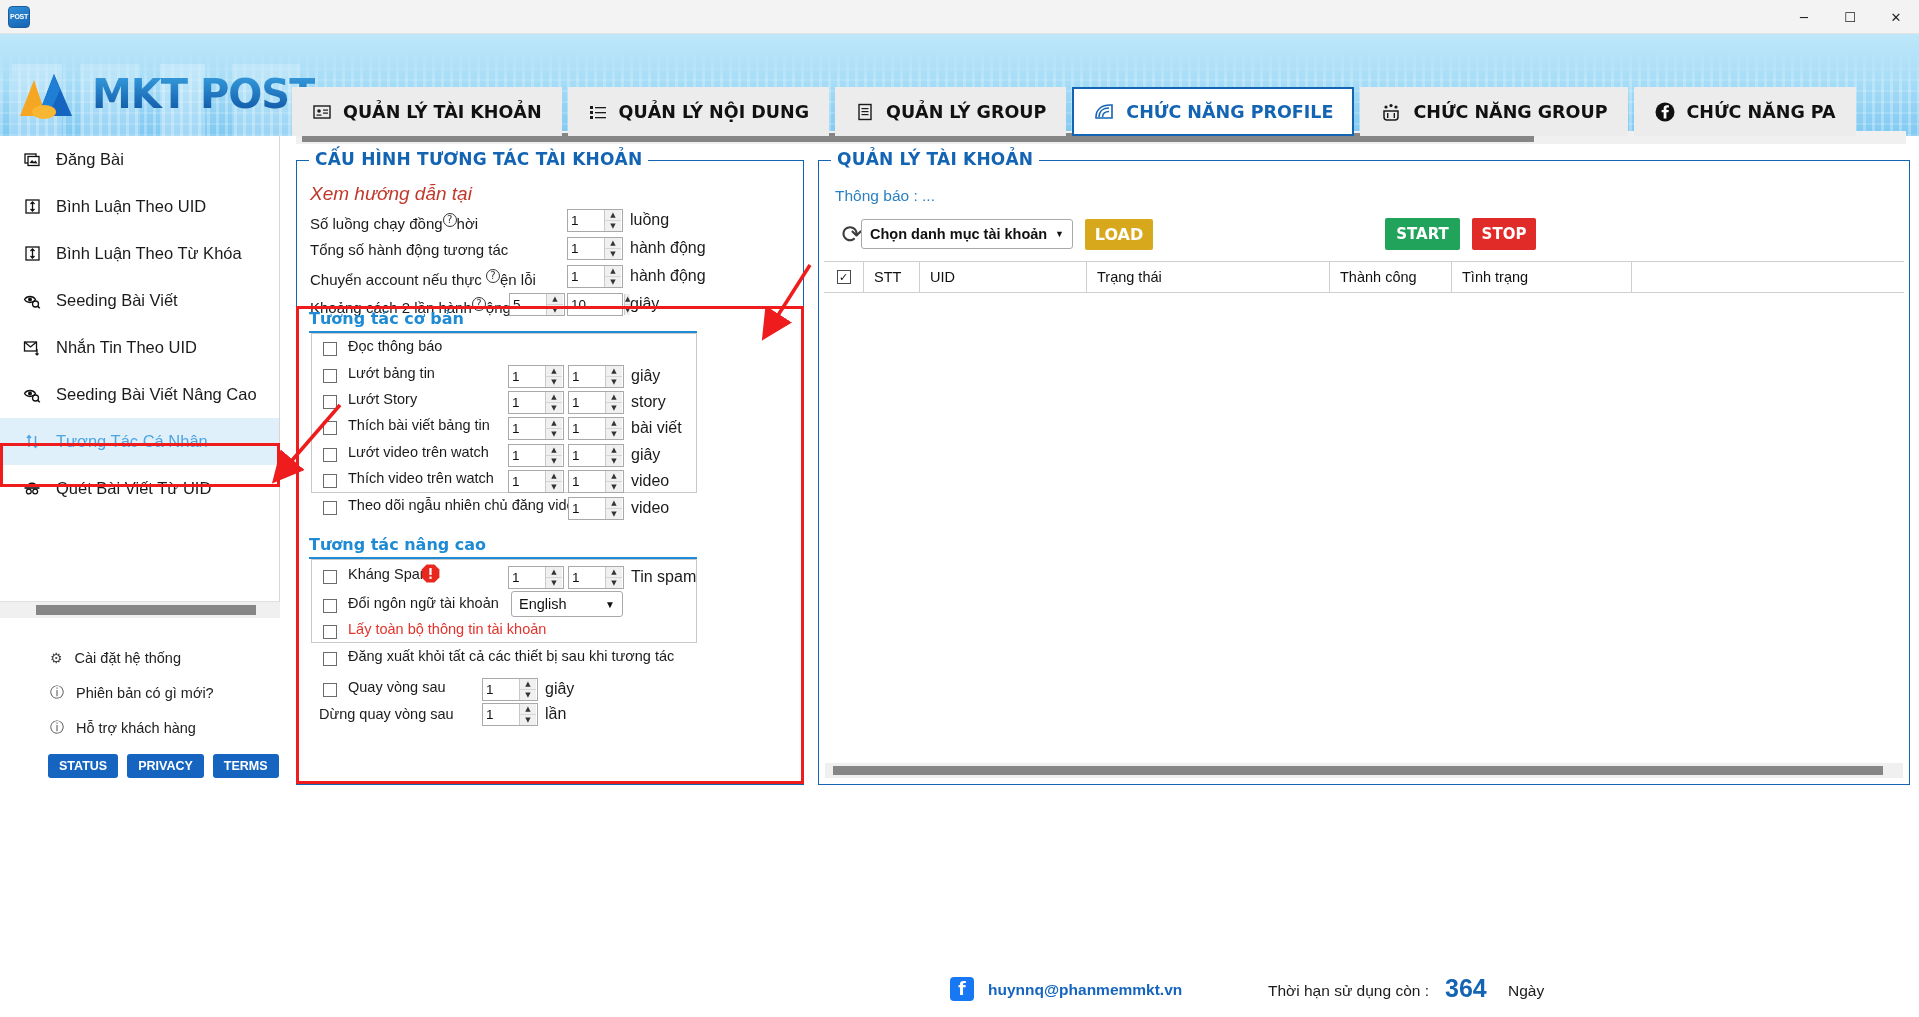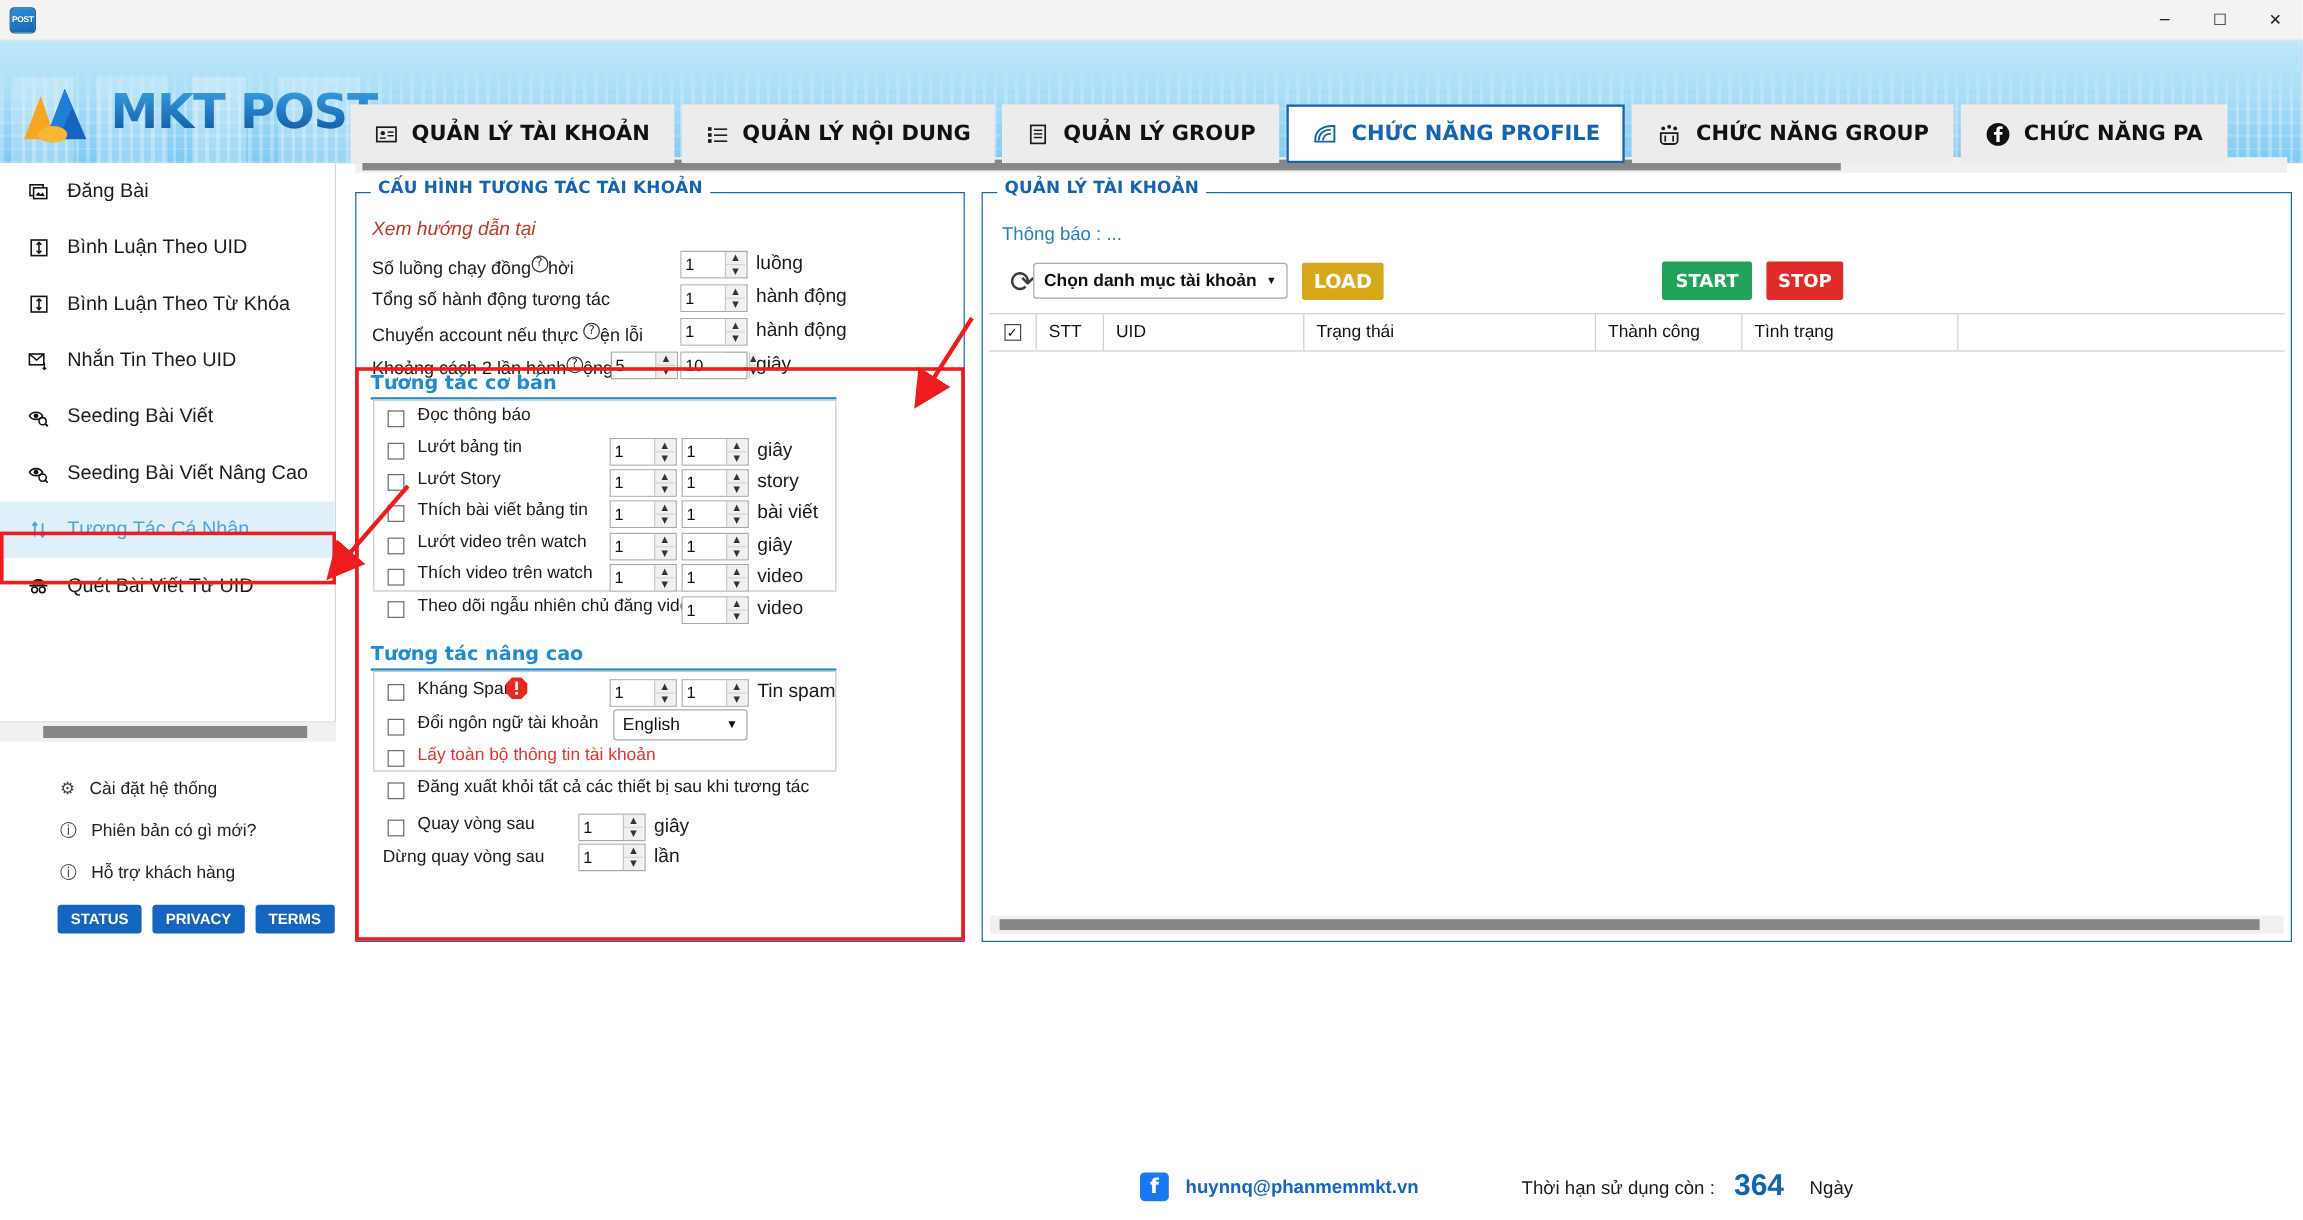--- a/index.html
+++ b/index.html
@@ -117,24 +117,24 @@
     padding:5px 11px; border-radius:3px;
   }
 
   
   .panel-left {
     position:absolute; left:296px; top:160px; width:508px; height:625px;
     border:1px solid #1464b4; background:#fff;
   }
   .gb-title {
     position:absolute; top:-12px; left:12px; background:#fff; padding:0 6px;
-    color:#1464b4; font-size:14px; font-weight:bold; letter-spacing:.2px;
+    color:#1464b4; font-size:17px; font-weight:bold; letter-spacing:.2px;
     font-family:"DejaVu Sans", sans-serif;
   }
-  .hint { position:absolute; left:13px; top:22px; color:#c0392b; font-style:italic; font-size:16px; }
+  .hint { position:absolute; left:13px; top:22px; color:#c0392b; font-style:italic; font-size:19px; }
 
   .cfg-row { position:absolute; left:13px; font-size:15px; color:#1b1b1b; white-space:nowrap; }
   .helpq {
     display:inline-block; width:14px; height:14px; border:1.3px solid #333; border-radius:50%;
     font-size:10px; line-height:12px; text-align:center; color:#333; vertical-align:super;
     font-family:"DejaVu Sans",sans-serif; background:#fff;
   }
 
   
   .spin { position:absolute; display:flex; height:23px; border:1px solid #a9a9a9; background:#fff; }
@@ -360,37 +360,37 @@
       <svg width="17" height="17" viewBox="0 0 17 17">
           <rect x="2" y="2" width="13" height="13" fill="none" stroke="currentColor" stroke-width="1.3"></rect>
           <path d="M8.5 4.5 L8.5 12.5 M6.5 6 L8.5 4 L10.5 6 M6.5 11 L8.5 13 L10.5 11" stroke="currentColor" stroke-width="1.3" fill="none"></path>
         </svg>
     </span>
     <span>Bình Luận Theo Từ Khóa</span>
   </div>
   <div class="side-item">
     <span class="sico">
       <svg width="18" height="17" viewBox="0 0 18 17">
-          <rect x="1.5" y="3" width="12" height="9" fill="none" stroke="currentColor" stroke-width="1.3"></rect>
-          <path d="M1.5 3 L7.5 8 L13.5 3" fill="none" stroke="currentColor" stroke-width="1.3"></path>
-          <path d="M14 10 L14 16 M12.5 14.5 L14 16 L15.5 14.5" stroke="currentColor" stroke-width="1.2" fill="none"></path>
-        </svg>
-    </span>
-    <span>Nhắn Tin Theo UID</span>
-  </div>
-  <div class="side-item">
-    <span class="sico">
-      <svg width="18" height="17" viewBox="0 0 18 17">
           <path d="M1.5 7.5 C4 3.5 10 3.5 12.5 7.5 C10 11.5 4 11.5 1.5 7.5 Z" fill="none" stroke="currentColor" stroke-width="1.3"></path>
           <circle cx="7" cy="7.5" r="2" fill="currentColor"></circle>
           <circle cx="12.5" cy="12" r="3" fill="none" stroke="currentColor" stroke-width="1.3"></circle>
           <path d="M14.6 14.1 L16.8 16.2" stroke="currentColor" stroke-width="1.5"></path>
         </svg>
     </span>
     <span>Seeding Bài Viết</span>
+  </div>
+  <div class="side-item">
+    <span class="sico">
+      <svg width="18" height="17" viewBox="0 0 18 17">
+          <rect x="1.5" y="3" width="12" height="9" fill="none" stroke="currentColor" stroke-width="1.3"></rect>
+          <path d="M1.5 3 L7.5 8 L13.5 3" fill="none" stroke="currentColor" stroke-width="1.3"></path>
+          <path d="M14 10 L14 16 M12.5 14.5 L14 16 L15.5 14.5" stroke="currentColor" stroke-width="1.2" fill="none"></path>
+        </svg>
+    </span>
+    <span>Nhắn Tin Theo UID</span>
   </div>
   <div class="side-item">
     <span class="sico">
       <svg width="18" height="17" viewBox="0 0 18 17">
           <path d="M1.5 7.5 C4 3.5 10 3.5 12.5 7.5 C10 11.5 4 11.5 1.5 7.5 Z" fill="none" stroke="currentColor" stroke-width="1.3"></path>
           <circle cx="7" cy="7.5" r="2" fill="currentColor"></circle>
           <circle cx="12.5" cy="12" r="3" fill="none" stroke="currentColor" stroke-width="1.3"></circle>
           <path d="M14.6 14.1 L16.8 16.2" stroke="currentColor" stroke-width="1.5"></path>
         </svg>
     </span>

